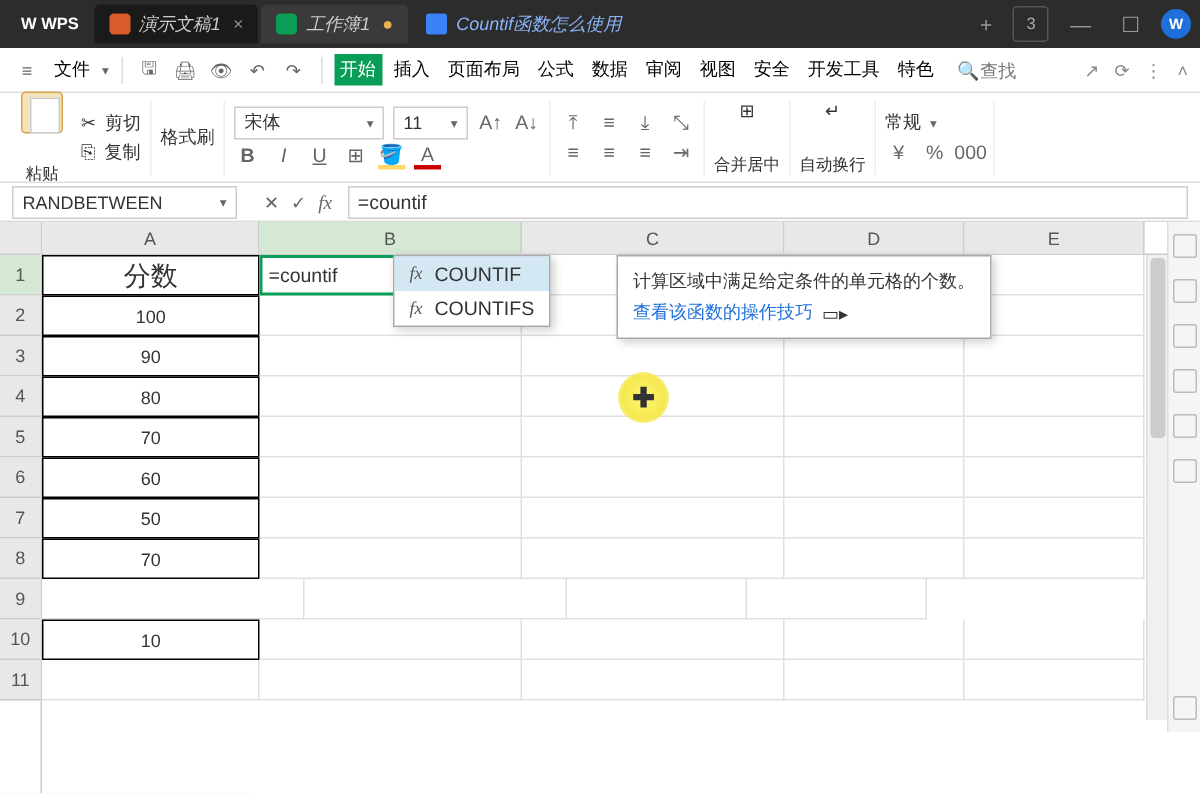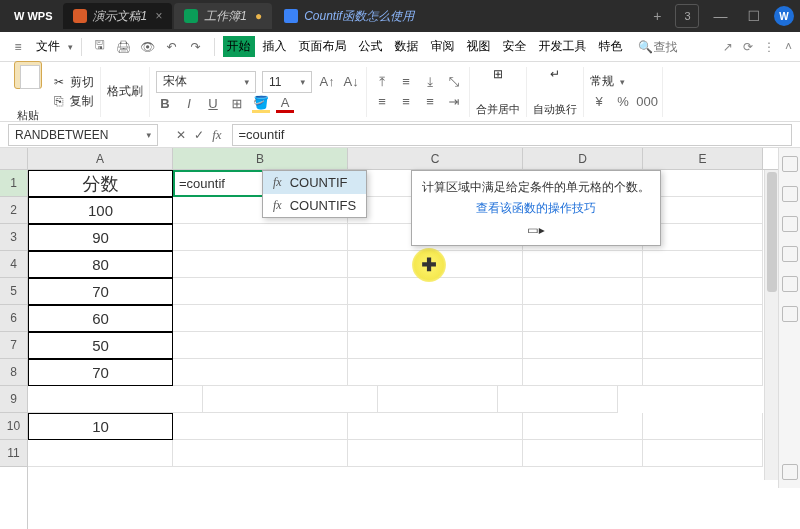--- a/index.html
+++ b/index.html
@@ -15,21 +15,21 @@
 .dot.g{background:#0a9d58;}
 .dot.b{width:14px;height:14px;background:#3b82f6;border-radius:2px;}
 .tab .close{margin-left:8px;color:#888;}
 .tab .mod{margin-left:8px;color:#e9b44c;}
 .tb-right{margin-left:auto;display:flex;align-items:center;gap:8px;color:#aaa;}
 .tb-btn{width:24px;height:24px;display:flex;align-items:center;justify-content:center;border:1px solid #555;border-radius:3px;font-size:11px;}
 .tb-ctrl{color:#999;padding:0 6px;font-size:14px;}
 .avatar{width:20px;height:20px;border-radius:50%;background:#1e6fd9;color:#fff;display:flex;align-items:center;justify-content:center;font-size:10px;font-weight:bold;}
 .menubar{height:30px;background:#fff;border-bottom:1px solid #ddd;display:flex;align-items:center;padding:0 8px;gap:4px;}
 .mb-item{padding:2px 4px;font-size:12px;color:#000000;}
-.mb-active{background:#0a9d58;color:#000000;padding:2px 4px;}
+.mb-active{background:#0a9d58;color:#ffffff;padding:2px 4px;}
 .mb-sep{width:1px;height:18px;background:#ddd;margin:0 4px;}
 .mb-icon{width:20px;height:20px;display:flex;align-items:center;justify-content:center;color:#666;}
 .search{display:flex;align-items:center;margin-left:8px;color:#888;}
 .search input{border:none;outline:none;width:60px;font-size:12px;}
 .toolbar{height:60px;background:#fff;border-bottom:1px solid #ddd;display:flex;align-items:center;padding:0 8px;}
 .tb-group{display:flex;flex-direction:column;gap:2px;padding:0 6px;border-right:1px solid #eee;height:50px;justify-content:center;}
 .tb-row{display:flex;align-items:center;gap:6px;}
 .tb-paste{display:flex;flex-direction:column;align-items:center;padding:0 6px;}
 .tb-paste-icon{width:28px;height:28px;background:#f4e3b8;border:1px solid #d4a850;border-radius:3px;position:relative;}
 .tb-paste-icon::before{content:"";position:absolute;top:3px;left:5px;width:18px;height:22px;background:#fff;border:1px solid #ccc;}
@@ -47,31 +47,31 @@
 .corner{height:22px;border-bottom:1px solid #ccc;background:#e8e8e8;}
 .rh{height:27px;border-bottom:1px solid #ccc;background:#e8e8e8;display:flex;align-items:center;justify-content:center;font-size:12px;color:#555;}
 .rh.active{background:#d4e8d4;}
 .cols{flex:1;position:relative;}
 .colheads{height:22px;display:flex;border-bottom:1px solid #ccc;}
 .ch{border-right:1px solid #ccc;background:#e8e8e8;display:flex;align-items:center;justify-content:center;font-size:12px;color:#555;}
 .ch.active{background:#d4e8d4;}
 .cA{width:145px;}.cB{width:175px;}.cC{width:175px;}.cD{width:120px;}.cE{width:120px;}
 .cells{position:relative;}
 .row{display:flex;height:27px;}
-.cell{border-right:1px solid #e0e0e0;border-bottom:1px solid #e0e0e0;display:flex;align-items:center;justify-content:center;font-size:15px;}
+.cell{border-right:1px solid #e0e0e0;border-bottom:1px solid #e0e0e0;display:flex;align-items:center;justify-content:center;font-size:12px;}
 .cell.cA{border:1px solid #000;font-family:Liberation Sans, sans-serif;}
 .cell.hdr{font-size:18px;}
 .active-cell{position:absolute;top:0;left:145px;width:175px;height:27px;border:2px solid #0a9d58;background:#fff;display:flex;align-items:center;padding:0 4px;font-size:13px;}
 .autocomplete{position:absolute;top:22px;left:234px;background:#fff;border:1px solid #aaa;box-shadow:2px 2px 6px rgba(0,0,0,0.2);z-index:10;}
 .ac-item{display:flex;align-items:center;padding:4px 10px;gap:8px;font-size:13px;}
 .ac-item.sel{background:#d4e8f4;}
 .ac-fx{font-style:italic;font-family:serif;color:#555;font-size:12px;}
 .tooltip{position:absolute;top:22px;left:383px;width:250px;background:#fff;border:1px solid #aaa;box-shadow:2px 2px 6px rgba(0,0,0,0.2);padding:8px 10px;z-index:10;font-size:12px;}
 .tooltip a{color:#1e6fd9;text-decoration:none;}
-.tooltip-link{display:flex;align-items:center;gap:6px;margin-top:4px;flex-direction:column;}
+.tooltip-link{display:flex;align-items:center;gap:6px;margin-top:4px;}
 .cursor-highlight{position:absolute;top:78px;left:384px;width:34px;height:34px;border-radius:50%;background:radial-gradient(circle,#fff570 0%,#f5e850 60%,rgba(245,232,80,0) 100%);z-index:5;display:flex;align-items:center;justify-content:center;}
 .cursor-cross{font-size:18px;font-weight:bold;color:#333;}
 .rightpanel{position:absolute;right:0;top:148px;width:22px;height:340px;background:#f5f5f5;border-left:1px solid #ddd;display:flex;flex-direction:column;align-items:center;padding-top:8px;gap:14px;}
 .rp-icon{width:16px;height:16px;border:1px solid #bbb;border-radius:2px;}
 .scrollbar-v{position:absolute;right:22px;top:170px;width:14px;height:310px;background:#f0f0f0;border-left:1px solid #ddd;}
 .scrollbar-v .thumb{width:10px;height:120px;background:#ccc;margin:2px auto;border-radius:3px;}
 .caret{font-size:9px;color:#666;}
 </style>
 </head>
 <body>

